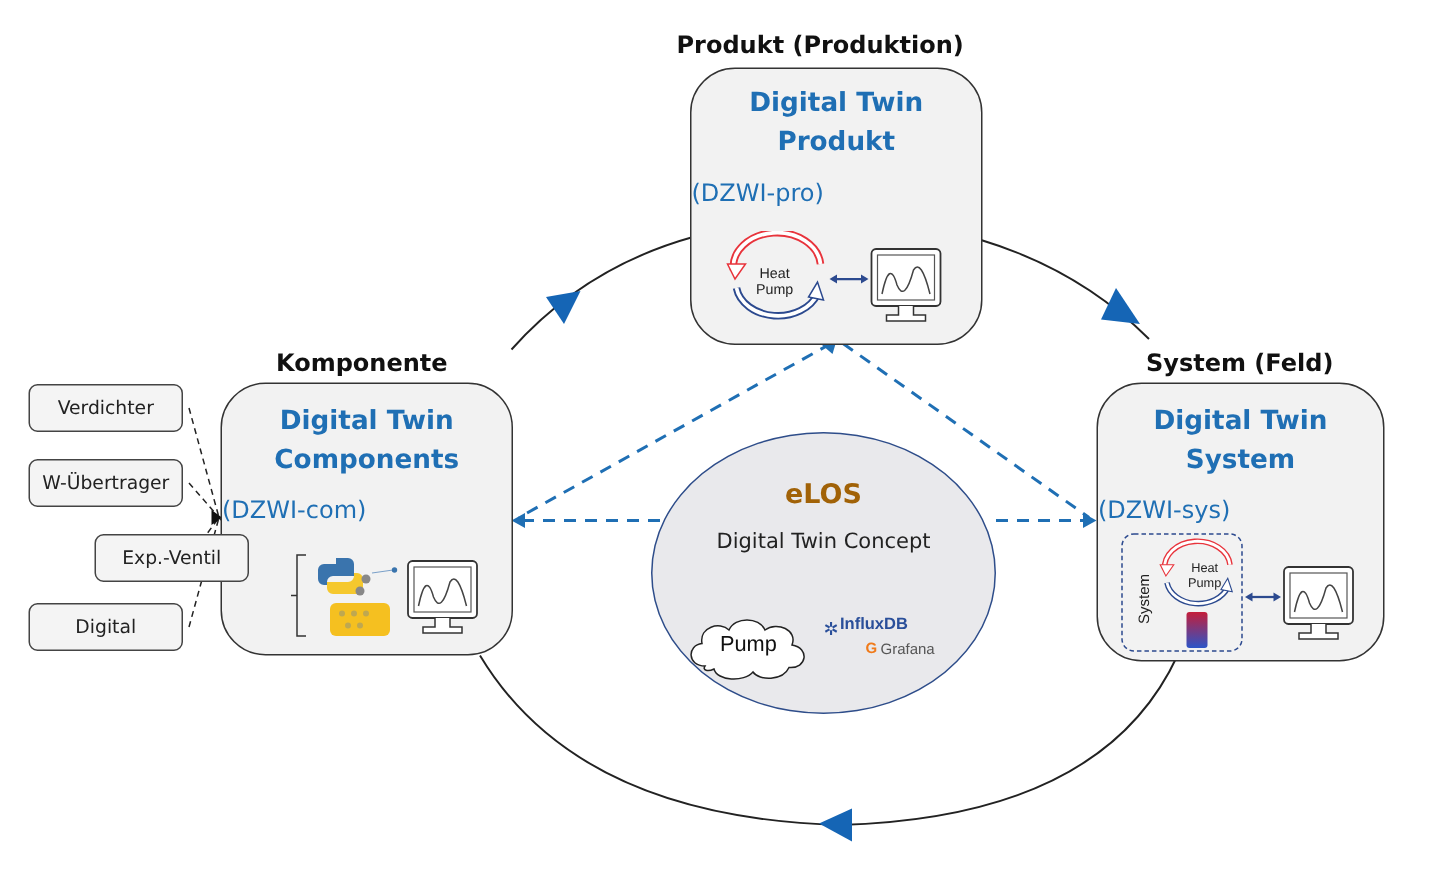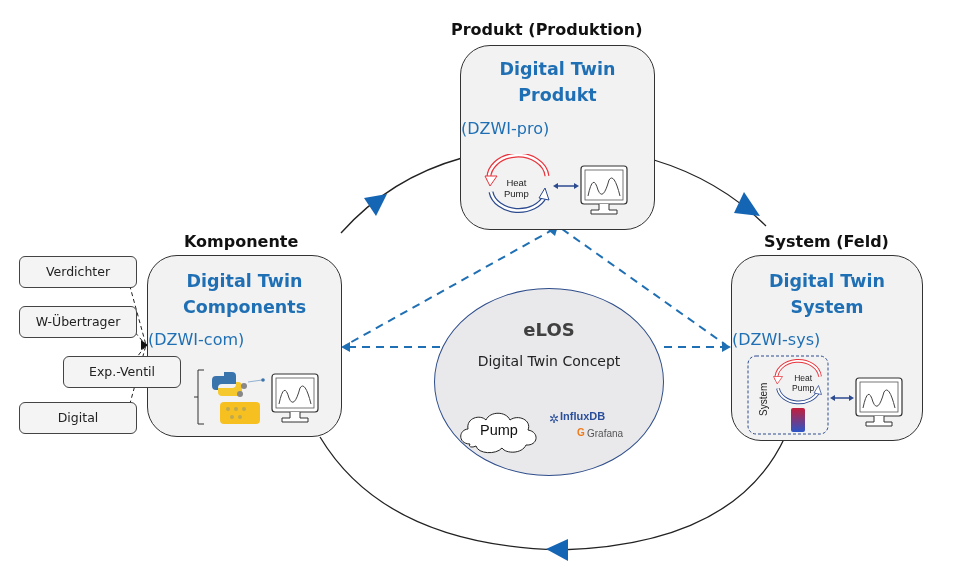--- a/index.html
+++ b/index.html
@@ -2,23 +2,23 @@
 <html><head>
 <meta charset="utf-8">
 <style>
   html, body { margin:0; padding:0; background:#ffffff; }
   body { width:958px; height:586px; position:relative; overflow:hidden; font-family:"Liberation Sans", sans-serif; }
   svg.bg { position:absolute; left:0; top:0; }
   .lbl { position:absolute; font-family:"DejaVu Sans", sans-serif; font-weight:bold; color:#111; font-size:16px; white-space:nowrap; }
   .box { position:absolute; background:#f2f2f2; border:1.5px solid #333; border-radius:30px; box-sizing:border-box; }
   .ttl { position:absolute; left:0; right:0; text-align:center; color:#1f6fb4; font-family:"DejaVu Sans", sans-serif; font-weight:bold; font-size:17.5px; line-height:26px; }
   .sub { position:absolute; left:0; right:0; text-align:left; color:#1f6fb4; font-family:"DejaVu Sans", sans-serif; font-size:16px; }
-  .comp { position:absolute; left:19px; width:118px; height:32px; border:1.2px solid #444; border-radius:6px; background:#f4f4f4; box-sizing:border-box; font-family:"DejaVu Sans", sans-serif; font-size:12.5px; color:#222; text-align:center; line-height:30px; }
+  .comp { position:absolute; left:19px; width:103px; height:32px; border:1.2px solid #444; border-radius:6px; background:#f4f4f4; box-sizing:border-box; font-family:"DejaVu Sans", sans-serif; font-size:12.5px; color:#222; text-align:center; line-height:30px; }
   .circle { position:absolute; left:434px; top:288px; width:230px; height:188px; border-radius:50%; background:#e9e9ec; border:1.2px solid #2e4d8a; box-sizing:border-box; }
-  .elos { position:absolute; left:0; right:0; top:30px; text-align:center; color:#404040; font-family:"DejaVu Sans", sans-serif; font-weight:bold; font-size:18px; }
+  .elos { position:absolute; left:0; right:0; top:30px; text-align:center; color:#a16207; font-family:"DejaVu Sans", sans-serif; font-weight:bold; font-size:18px; }
   .concept { position:absolute; left:0; right:0; top:64px; text-align:center; color:#222; font-family:"DejaVu Sans", sans-serif; font-size:14px; }
   .cloud-text { position:absolute; left:480px; top:422px; font-family:"Liberation Sans", sans-serif; font-size:14.5px; color:#111; }
   .influx { position:absolute; left:560px; top:410px; font-family:"Liberation Sans", sans-serif; font-weight:bold; font-size:11px; color:#2a4f9a; }
   .grafana { position:absolute; left:587px; top:428px; font-family:"Liberation Sans", sans-serif; font-size:10px; color:#555; }
   .hp { position:absolute; font-family:"Liberation Sans", sans-serif; font-weight:normal; font-size:9.5px; color:#222; text-align:center; line-height:11px; }
   .sys-vert { position:absolute; font-family:"Liberation Sans", sans-serif; font-size:10px; color:#222; transform:rotate(-90deg); transform-origin:left top; }
 </style>
 </head>
 <body>
 

